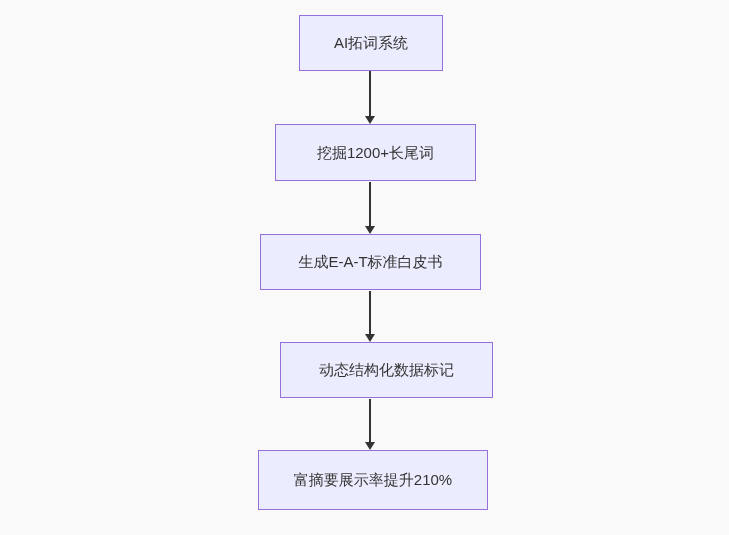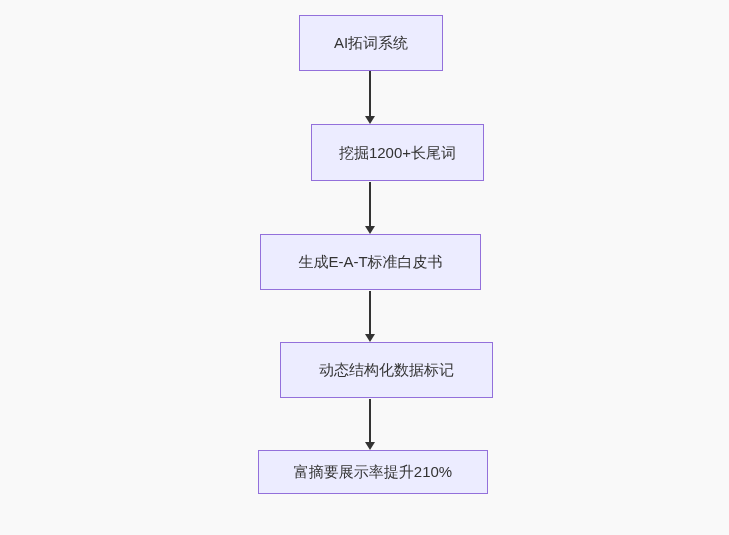--- a/index.html
+++ b/index.html
@@ -20,24 +20,24 @@
     border: 1px solid #9370DB;
     color: #333333;
     font-size: 15px;
     display: flex;
     align-items: center;
     justify-content: center;
     text-align: center;
     line-height: 1.2;
   }
   .n1 { left: 299px; top: 15px;  width: 144px; height: 56px; }
-  .n2 { left: 275px; top: 124px; width: 173px; height: 57px; margin-left: 36px; }
+  .n2 { left: 275px; top: 124px; width: 201px; height: 57px; }
   .n3 { left: 260px; top: 234px; width: 221px; height: 56px; }
   .n4 { left: 280px; top: 342px; width: 213px; height: 56px; }
-  .n5 { left: 258px; top: 450px; width: 230px; height: 44px; }
+  .n5 { left: 258px; top: 450px; width: 230px; height: 60px; }
 
   .edge { position: absolute; width: 12px; left: 364px; }
   .edge .line {
     position: absolute;
     left: 5px; top: 0;
     width: 2px;
     background: #333333;
   }
   .edge .head {
     position: absolute;

